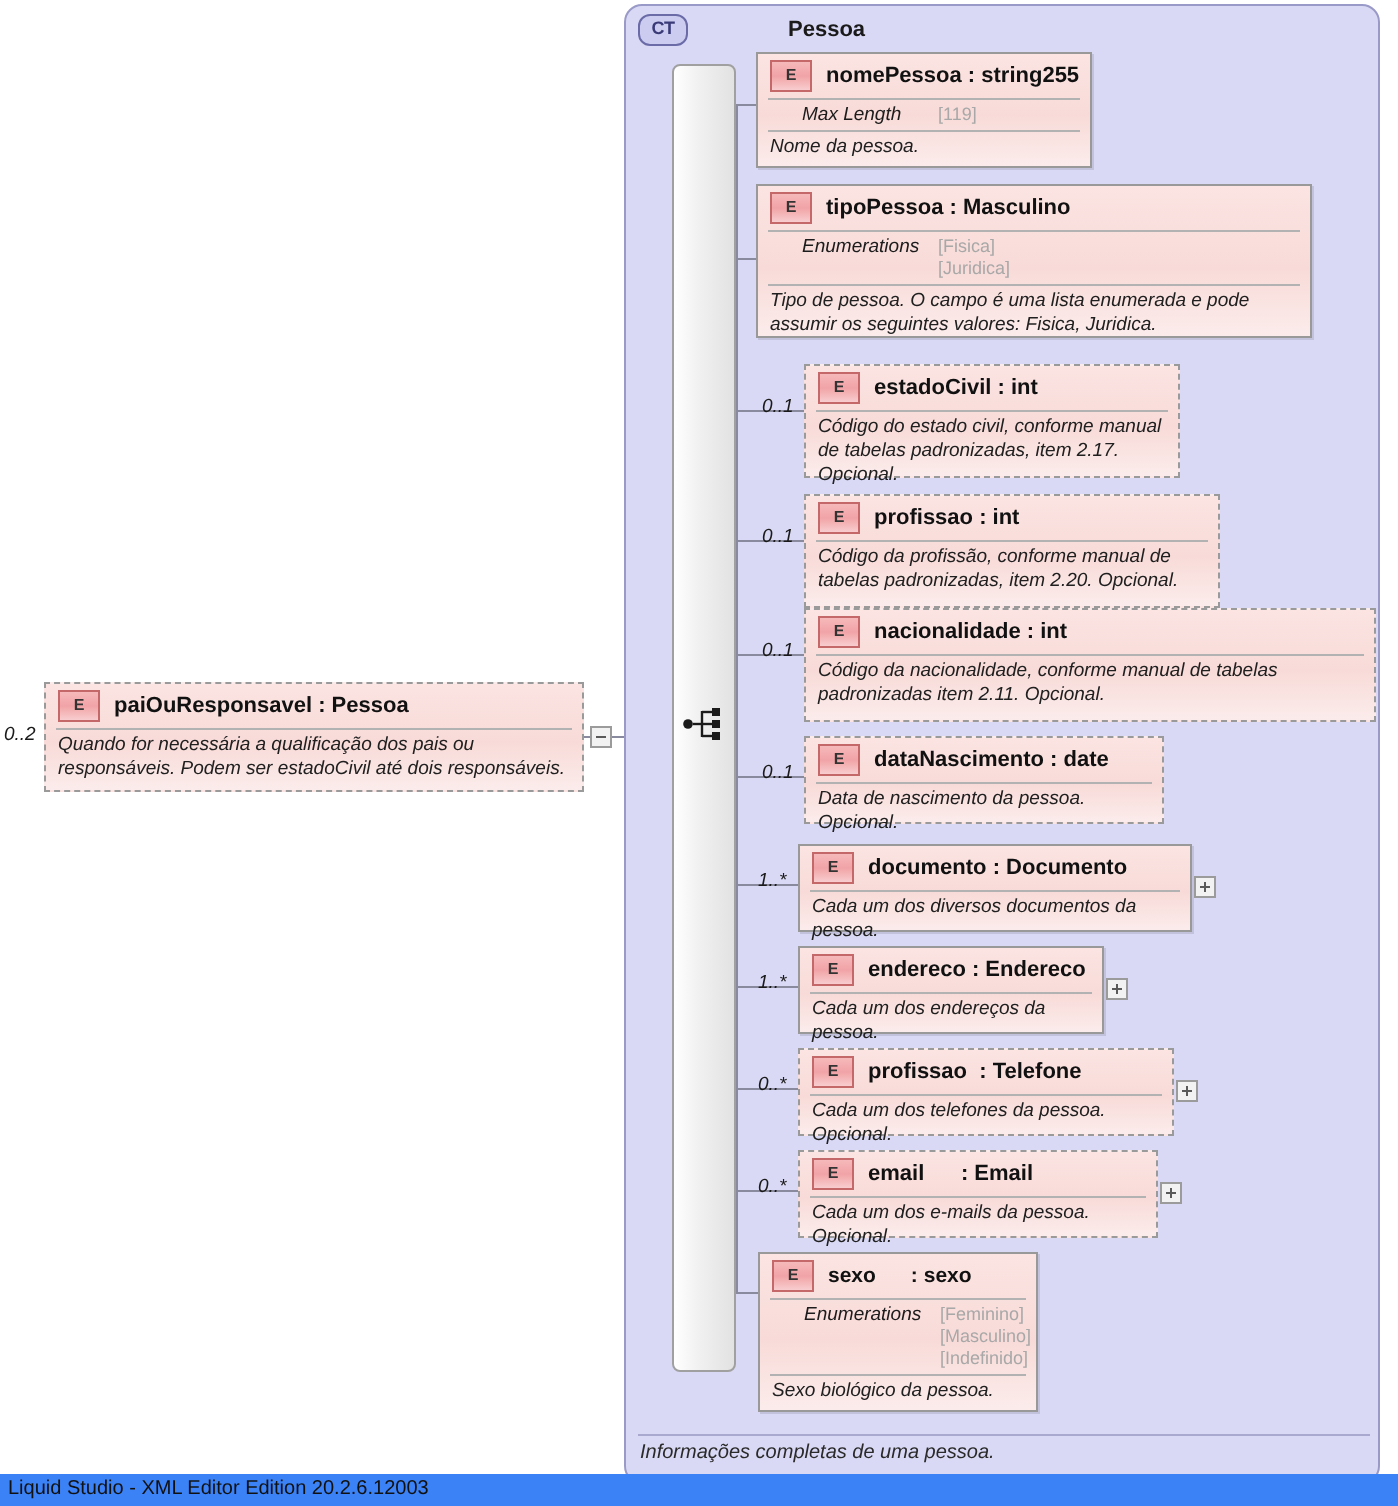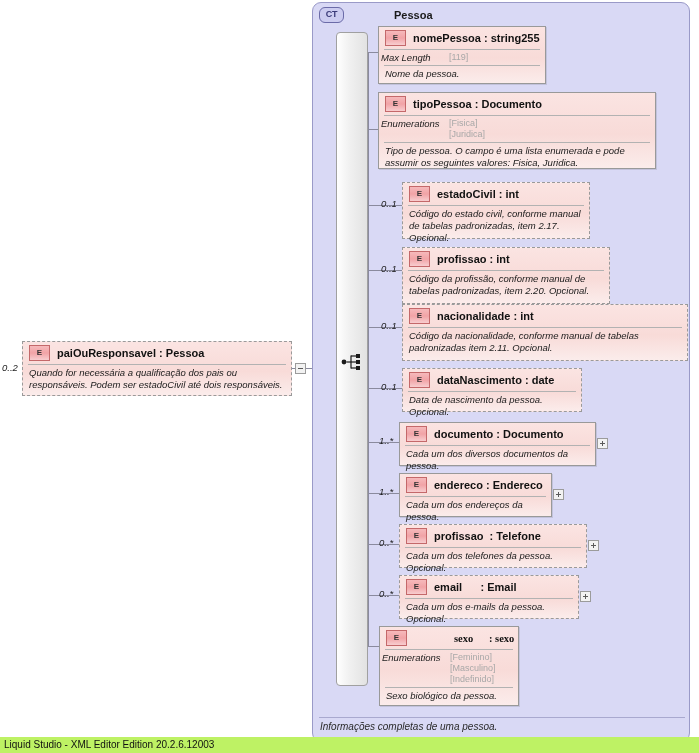--- a/index.html
+++ b/index.html
@@ -134,32 +134,31 @@
     line-height: 13px;
     text-align: center;
   }
   .e-name {
     font-size: 11px;
     font-weight: bold;
     color: #111111;
     white-space: pre;
   }
   .e-name.mono {
-    font-family: Liberation Serif, serif;
+    font-family: Liberation Sans, sans-serif;
     font-size: 10.5px;
-    margin-left: 40px;
   }
   .elem-sep {
     height: 1px;
     background: #b2b2b2;
     margin: 0 5px;
   }
   .facet-row {
     display: flex;
-    padding: 2px 6px 2px 2px;
+    padding: 2px 6px 2px 22px;
     font-size: 9.5px;
   }
   .facet-label {
     font-style: italic;
     color: #1c1c1c;
     flex: 0 0 auto;
     min-width: 62px;
   }
   .facet-values {
     color: #a8a8a8;
@@ -241,21 +240,21 @@
   #statusbar {
     position: absolute;
     left: 0;
     bottom: 0;
     width: 699px;
     height: 16px;
     font-size: 10px;
     color: #111111;
     padding: 2px 0 0 4px;
     box-sizing: border-box;
-    background: #bef264;
+    background: #3b82f6;
   }
 </style>
 </head>
 <body>
 
 <div id="root">
 
   <div id="root-card">0..2</div>
 
   <div id="root-elem">
@@ -319,21 +318,21 @@
         <div>[119]</div>
       </span>
     </div>
     <div class="elem-sep"></div>
     <div class="annot">Nome da pessoa.</div>
   </div>
 
   <div class="elem solid" style="left:378px; top:92px; width:278px; height:77px;">
     <div class="elem-head">
       <span class="e-badge">E</span>
-      <span class="e-name">tipoPessoa : Documento</span>
+      <span class="e-name">tipoPessoa : Masculino</span>
     </div>
     <div class="elem-sep"></div>
     <div class="facet-row">
       <span class="facet-label">Enumerations</span>
       <span class="facet-values">
         <div>[Fisica]</div>
         <div>[Juridica]</div>
       </span>
     </div>
     <div class="elem-sep"></div>

